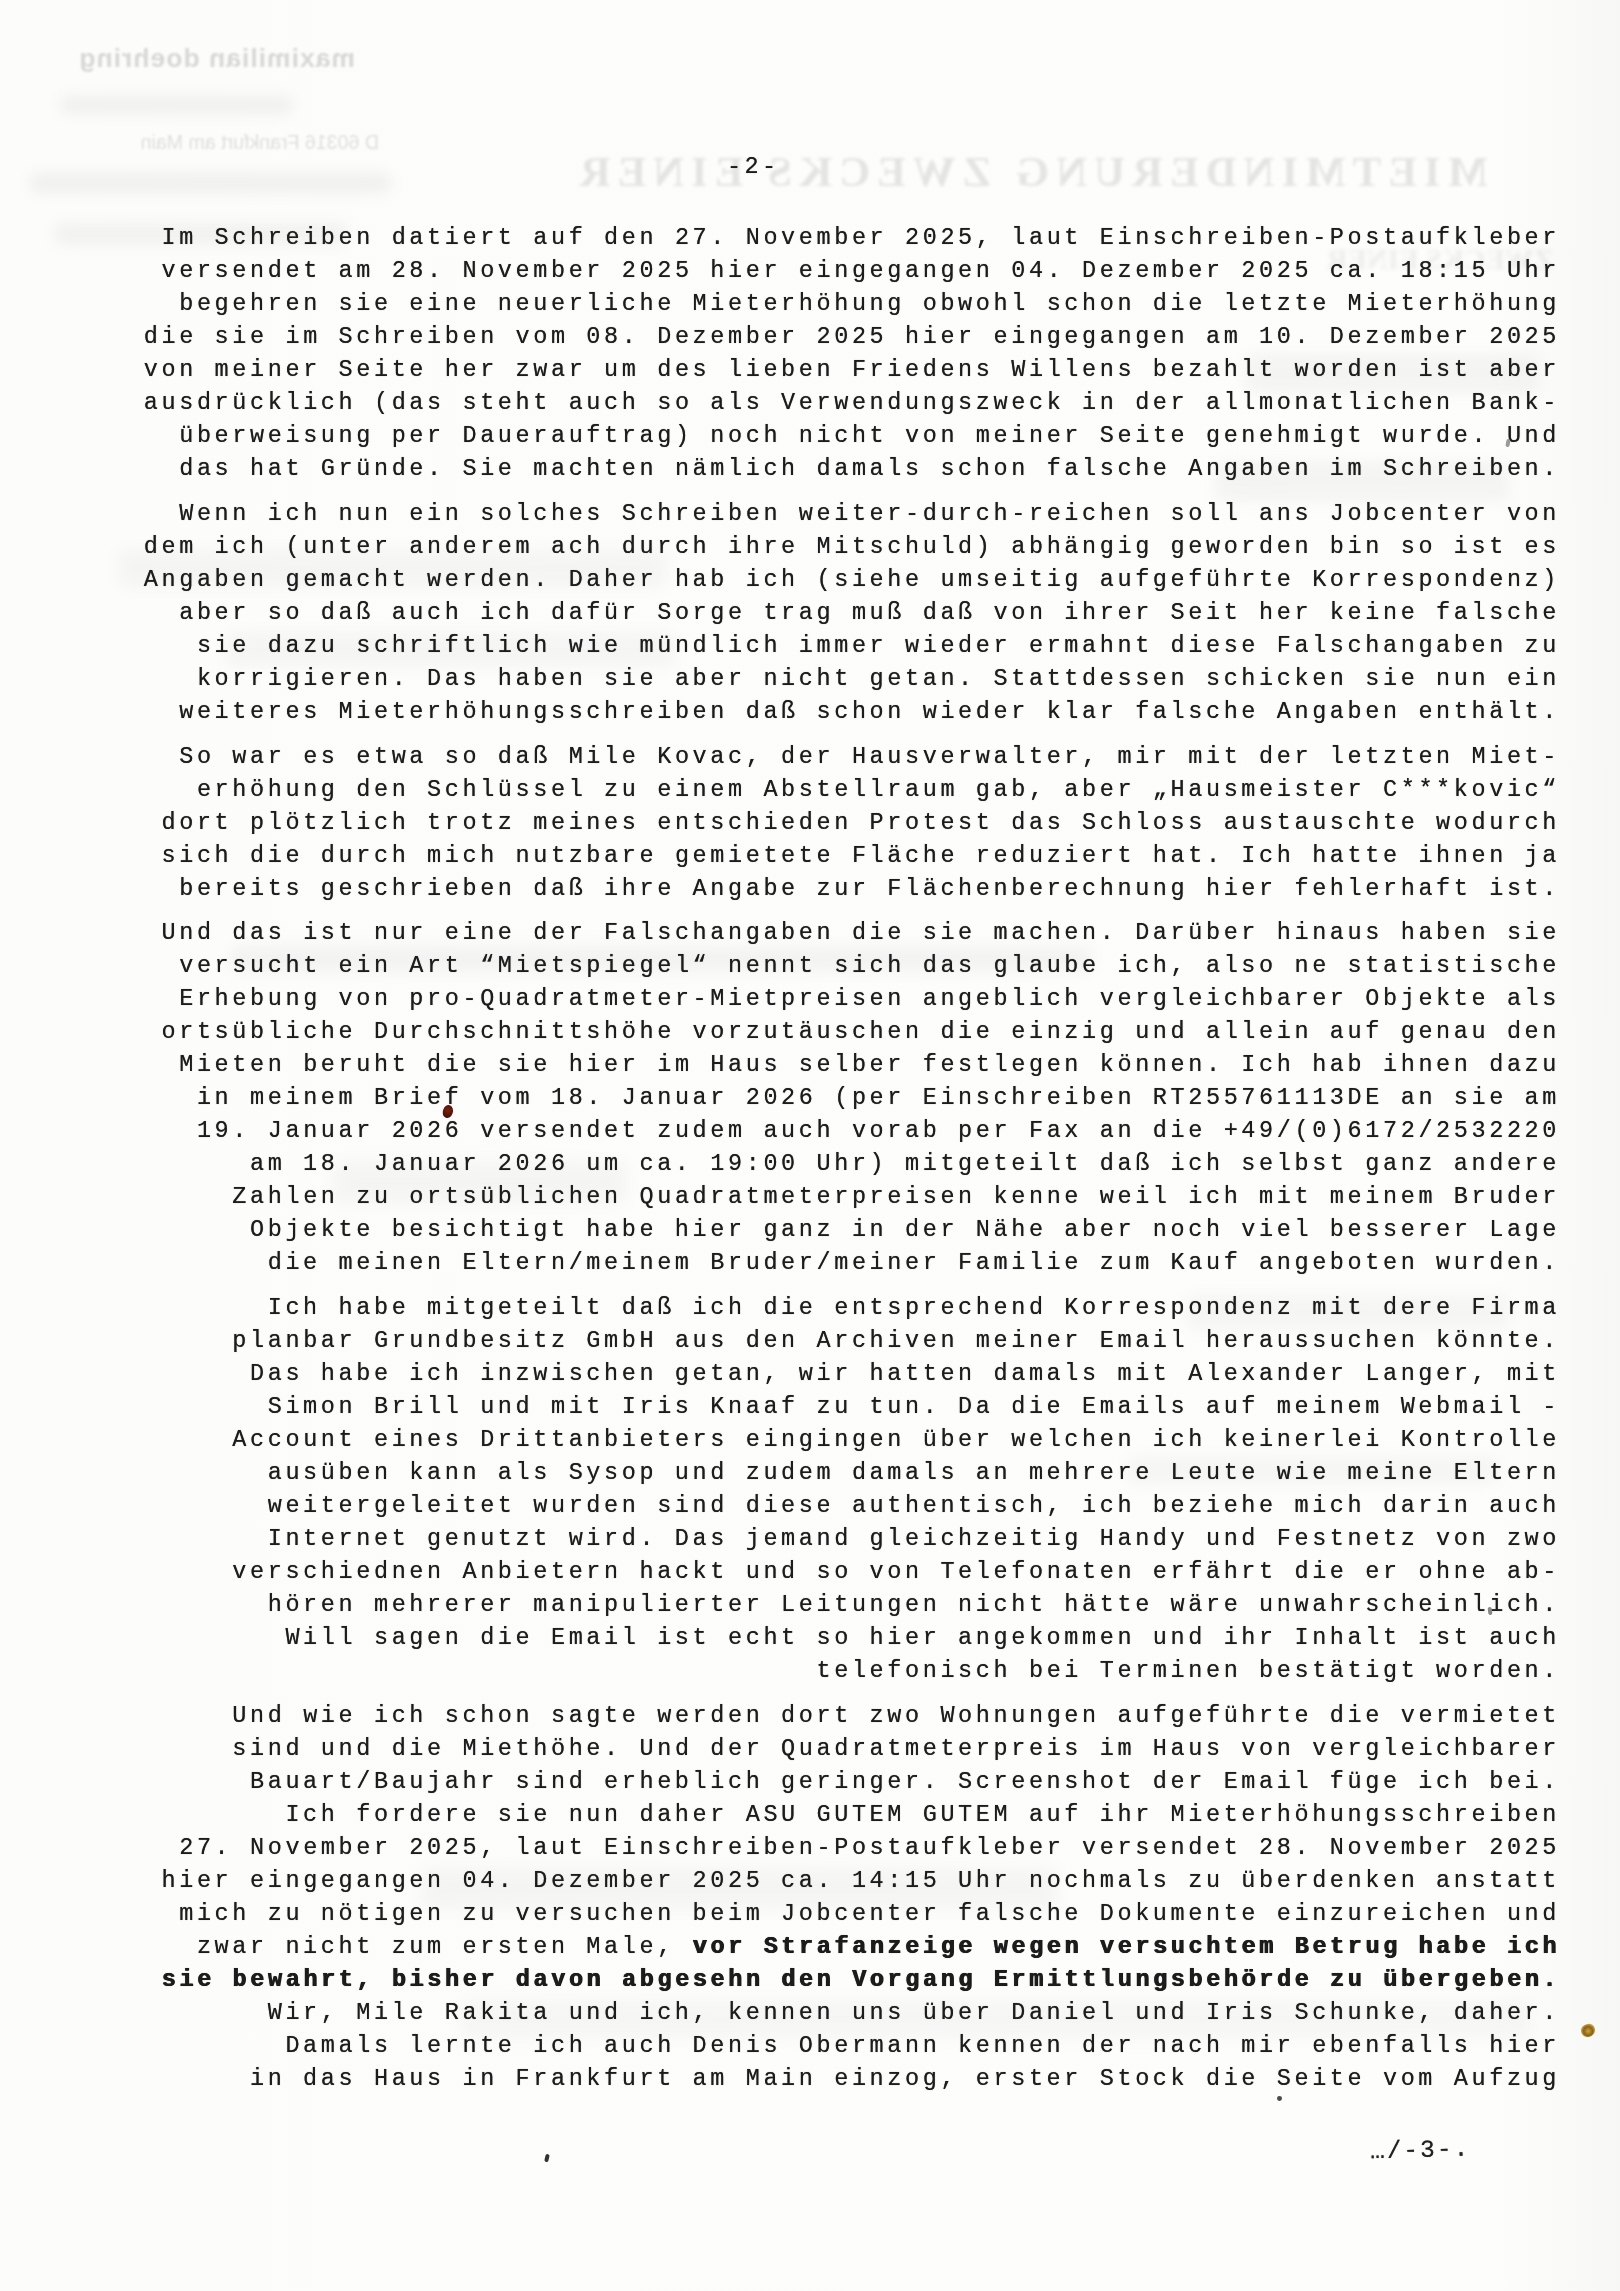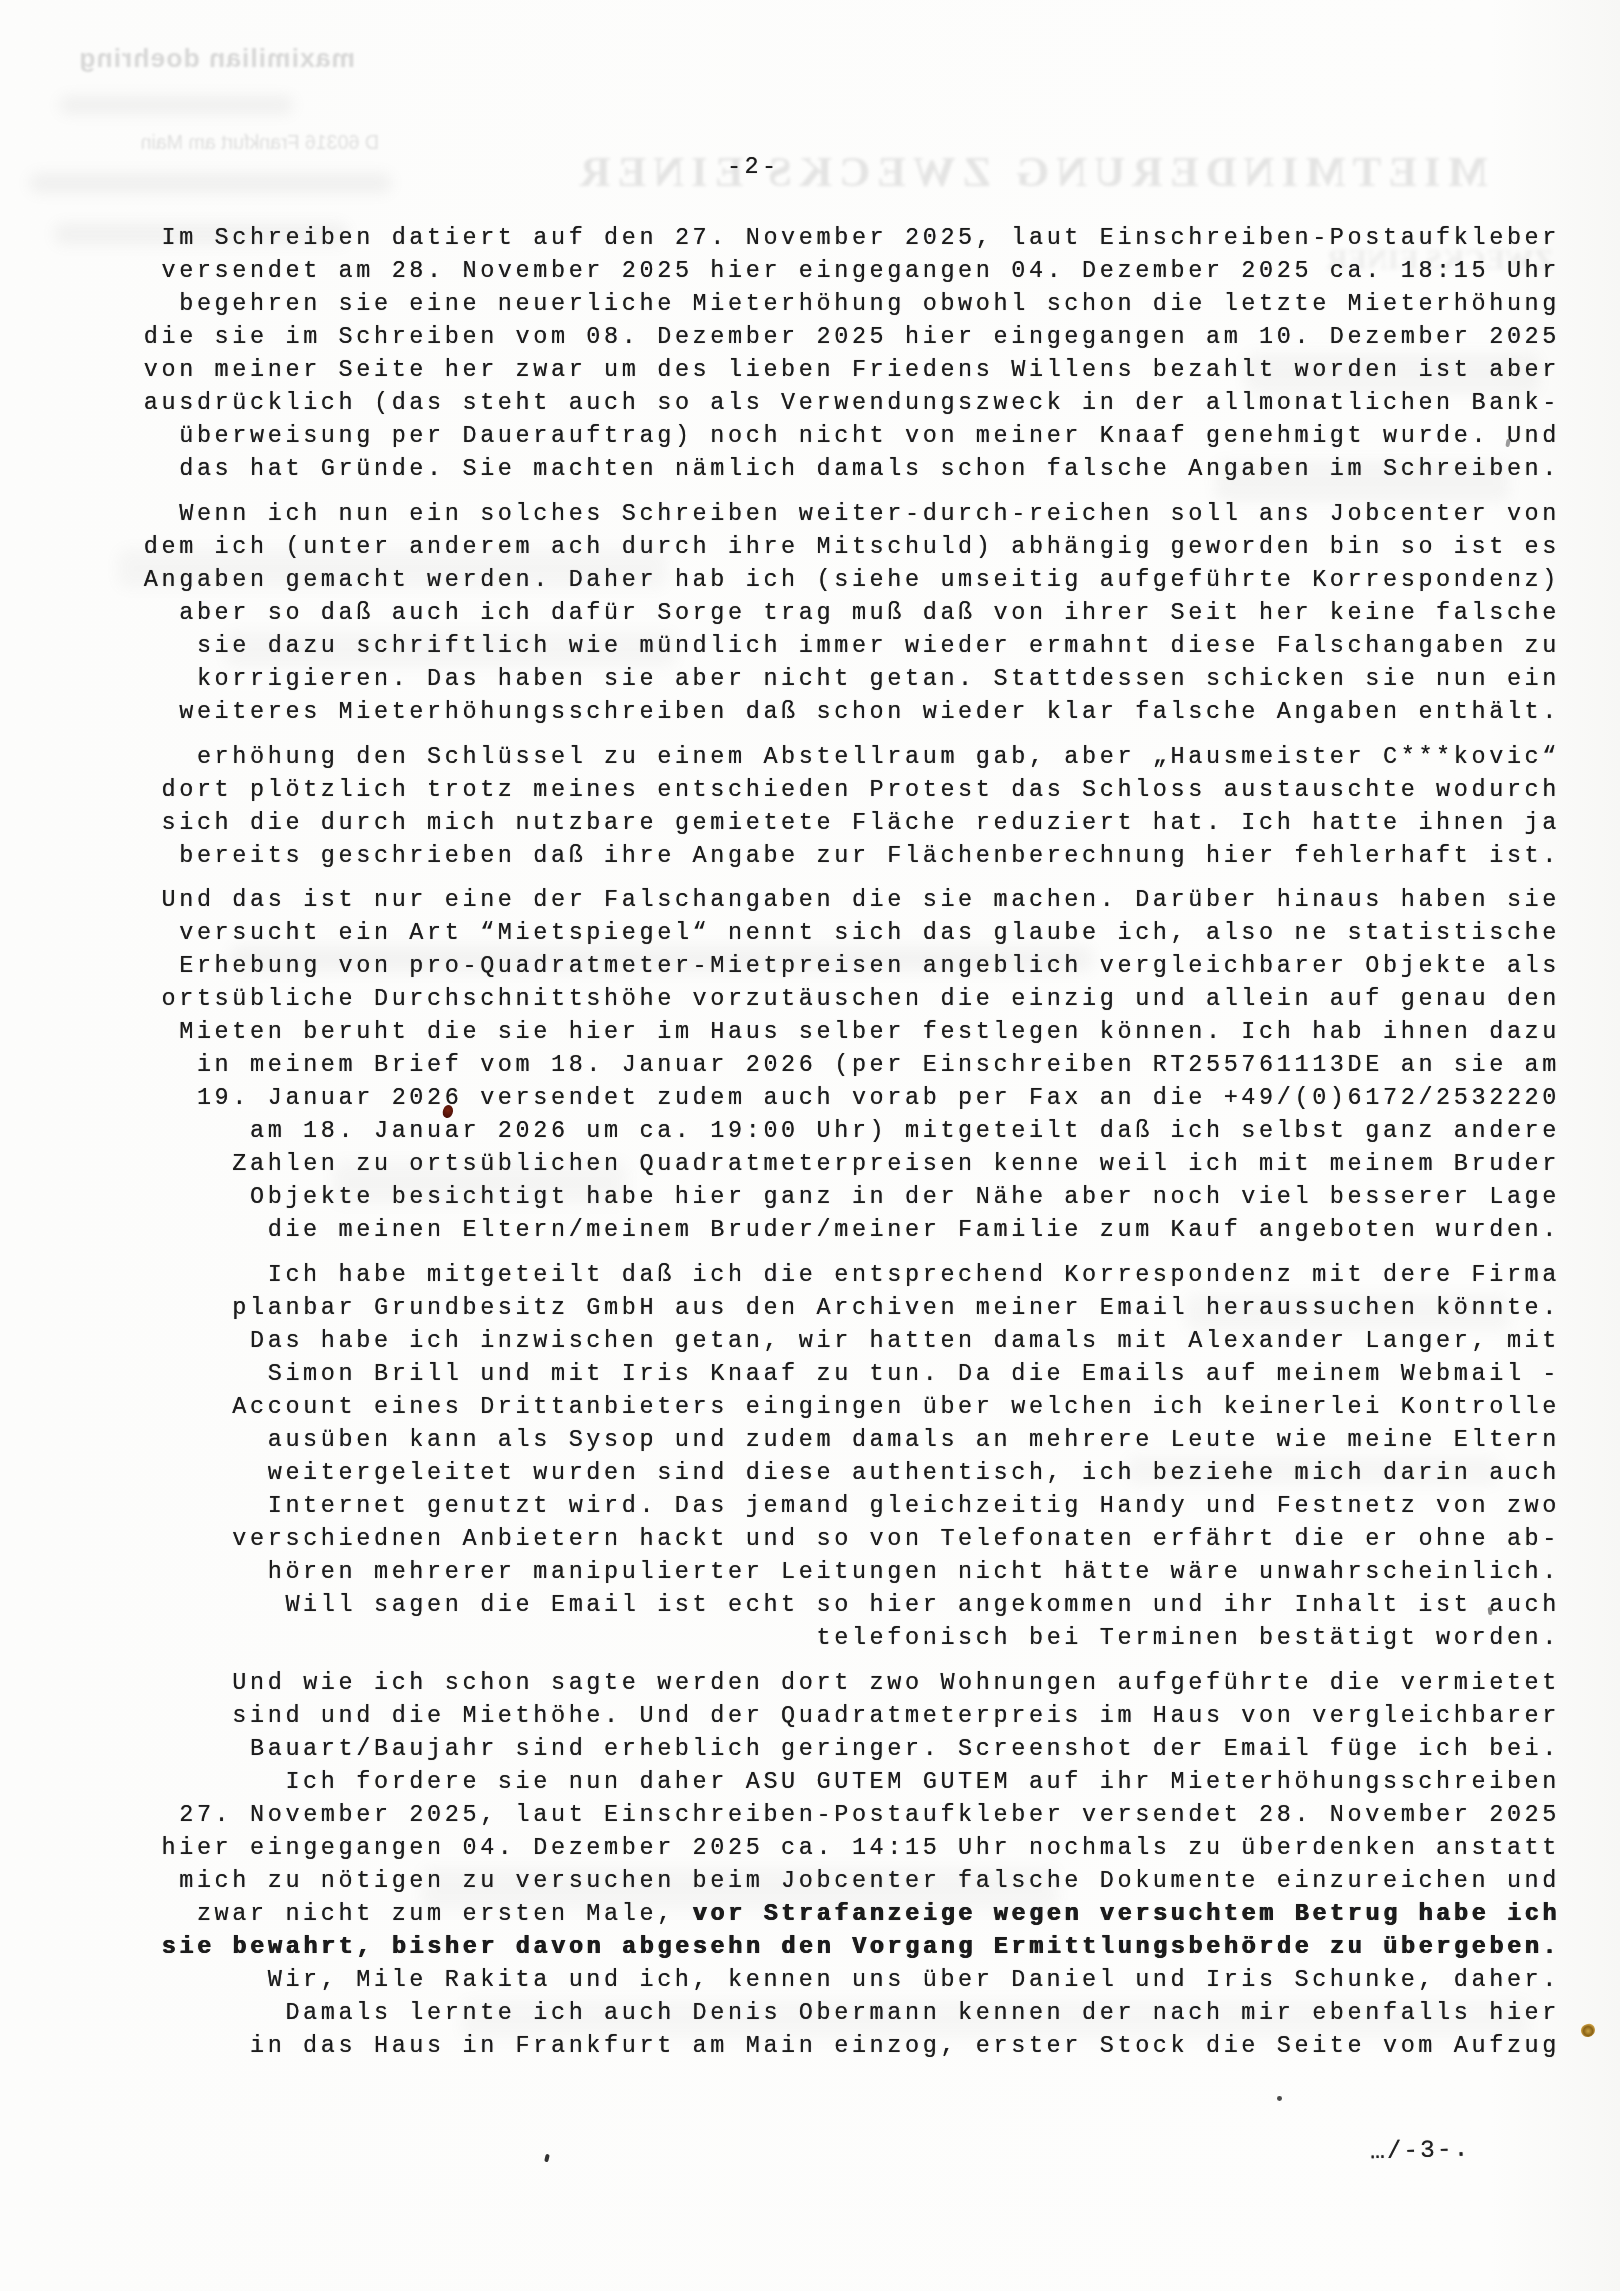--- a/index.html
+++ b/index.html
@@ -81,33 +81,34 @@
   <div class="pagenum typed">-2-</div>
 
   <div class="content typed">
       <div class="para">
         <div class="line"><span>Im Schreiben datiert auf den 27. November 2025, laut Einschreiben-Postaufkleber</span></div>
         <div class="line"><span>versendet am 28. November 2025 hier eingegangen 04. Dezember 2025 ca. 18:15 Uhr</span></div>
         <div class="line"><span>begehren sie eine neuerliche Mieterhöhung obwohl schon die letzte Mieterhöhung</span></div>
         <div class="line"><span>die sie im Schreiben vom 08. Dezember 2025 hier eingegangen am 10. Dezember 2025</span></div>
         <div class="line"><span>von meiner Seite her zwar um des lieben Friedens Willens bezahlt worden ist aber</span></div>
         <div class="line"><span>ausdrücklich (das steht auch so als Verwendungszweck in der allmonatlichen Bank-</span></div>
-        <div class="line"><span>überweisung per Dauerauftrag) noch nicht von meiner Knaaf genehmigt wurde. Und</span></div>
+        <div class="line"><span>überweisung per Dauerauftrag) noch nicht von meiner Seite genehmigt wurde. Und</span></div>
         <div class="line"><span>das hat Gründe. Sie machten nämlich damals schon falsche Angaben im Schreiben.</span></div>
       </div>
       <div class="para">
         <div class="line"><span>Wenn ich nun ein solches Schreiben weiter-durch-reichen soll ans Jobcenter von</span></div>
         <div class="line"><span>dem ich (unter anderem ach durch ihre Mitschuld) abhängig geworden bin so ist es</span></div>
         <div class="line"><span>Angaben gemacht werden. Daher hab ich (siehe umseitig aufgeführte Korrespondenz)</span></div>
         <div class="line"><span>aber so daß auch ich dafür Sorge trag muß daß von ihrer Seit her keine falsche</span></div>
         <div class="line"><span>sie dazu schriftlich wie mündlich immer wieder ermahnt diese Falschangaben zu</span></div>
         <div class="line"><span>korrigieren. Das haben sie aber nicht getan. Stattdessen schicken sie nun ein</span></div>
         <div class="line"><span>weiteres Mieterhöhungsschreiben daß schon wieder klar falsche Angaben enthält.</span></div>
       </div>
       <div class="para">
+        <div class="line"><span>So war es etwa so daß Mile Kovac, der Hausverwalter, mir mit der letzten Miet-</span></div>
         <div class="line"><span>erhöhung den Schlüssel zu einem Abstellraum gab, aber „Hausmeister C***kovic“</span></div>
         <div class="line"><span>dort plötzlich trotz meines entschieden Protest das Schloss austauschte wodurch</span></div>
         <div class="line"><span>sich die durch mich nutzbare gemietete Fläche reduziert hat. Ich hatte ihnen ja</span></div>
         <div class="line"><span>bereits geschrieben daß ihre Angabe zur Flächenberechnung hier fehlerhaft ist.</span></div>
       </div>
       <div class="para">
         <div class="line"><span>Und das ist nur eine der Falschangaben die sie machen. Darüber hinaus haben sie</span></div>
         <div class="line"><span>versucht ein Art “Mietspiegel“ nennt sich das glaube ich, also ne statistische</span></div>
         <div class="line"><span>Erhebung von pro-Quadratmeter-Mietpreisen angeblich vergleichbarer Objekte als</span></div>
         <div class="line"><span>ortsübliche Durchschnittshöhe vorzutäuschen die einzig und allein auf genau den</span></div>

